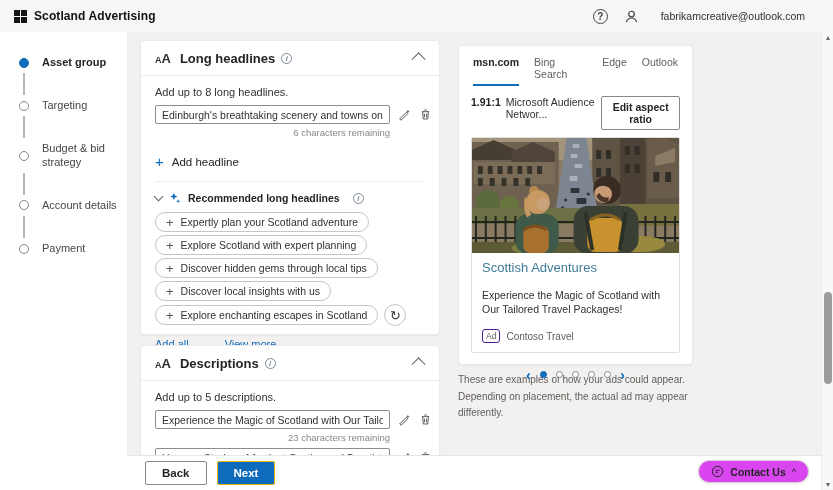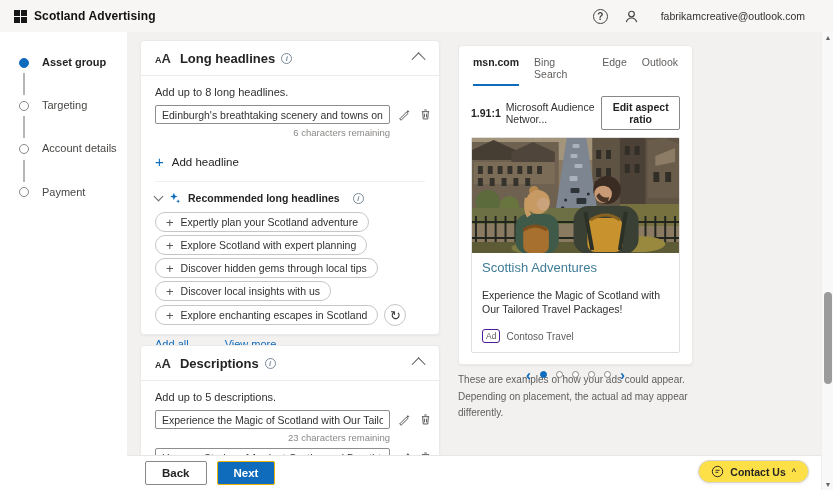--- a/index.html
+++ b/index.html
@@ -67,21 +67,21 @@
   .refresh-btn { width:22px; height:22px; border:1px solid #c7c6c5; border-radius:50%; background:#fff;
     display:flex; align-items:center; justify-content:center; font-size:13px; color:#3a3a3a; cursor:pointer; }
   .links-row { display:flex; gap:36px; margin-top:12px; }
   .blue-link { font-size:11px; color:#0f6cbd; cursor:pointer; }
   
   .panel { position:absolute; left:458px; top:45px; width:235px; height:320px; background:#fff;
     border:1px solid #eceae8; border-radius:4px; box-shadow:0 1px 2px rgba(0,0,0,.05); z-index:1; }
   .tabs { display:flex; gap:15px; padding:10px 14px 0; }
   .tab { font-size:10.5px; color:#605e5c; padding-bottom:6px; cursor:pointer; }
   .tab.active { color:#242424; font-weight:700; border-bottom:2px solid #0f6cbd; }
-  .aspect-row { display:flex; align-items:center; padding:10px 12px 0; }
+  .aspect-row { display:flex; padding:10px 12px 0; }
   .ratio { font-size:10.5px; font-weight:700; color:#242424; margin-right:5px; }
   .network { font-size:10.5px; color:#323130; }
   .edit-btn { margin-left:auto; border:1px solid #8a8886; border-radius:2px; background:#fff;
     font-family:"Liberation Sans",sans-serif; font-size:10.5px; font-weight:700; color:#242424;
     padding:4px 9px; cursor:pointer; }
   .ad-card { margin:7px 12px 0; border:1px solid #e1dfdd; border-radius:2px; overflow:hidden; }
   .ad-img { width:100%; height:115px; display:block; }
   .ad-body { padding:7px 10px 9px; }
   .ad-title { font-size:13px; color:#3e7b97; }
   .ad-desc { font-size:10.5px; color:#323130; line-height:1.35; margin-top:13px; }
@@ -94,21 +94,21 @@
   .dot.active { background:#0f6cbd; border-color:#0f6cbd; }
   .disclaimer { position:absolute; left:458px; top:372px; width:233px; font-size:10px; color:#605e5c; line-height:1.65; }
   
   .footer { position:absolute; left:127px; right:0; bottom:0; height:35px; background:#fff;
     border-top:1px solid #e7e6e5; display:flex; align-items:center; padding-left:18px; z-index:7; }
   .btn { font-family:"Liberation Sans",sans-serif; font-size:11.5px; font-weight:700; border-radius:2px;
     padding:5px 16px; cursor:pointer; }
   .btn-back { background:#fff; border:1px solid #8a8886; color:#242424; margin-right:10px; }
   .btn-next { background:#0f6cbd; border:1px solid #eab308; color:#fff; }
   .contact { position:absolute; right:24px; bottom:7px; display:flex; align-items:center; gap:6px;
-    background:#fde047; border:1px solid #d6d4d2; border-radius:14px; padding:4px 12px;
+    background:#d946ef; border:1px solid #d6d4d2; border-radius:14px; padding:4px 12px;
     box-shadow:0 1px 3px rgba(0,0,0,.08); cursor:pointer; z-index:9; }
   .contact-label { font-size:10.5px; font-weight:700; color:#242424; }
   .contact-caret { font-size:9px; color:#242424; }
   
   .scrollbar { position:absolute; right:0; top:32px; width:12px; height:458px; background:#f8f8f8;
     border-left:1px solid #eeeeee; z-index:10; }
   .scroll-arrow { position:absolute; left:0; width:12px; font-size:7px; color:#666; text-align:center; cursor:pointer; }
   .scroll-thumb { position:absolute; left:2px; top:260px; width:8px; height:92px; background:#9b9b9b; border-radius:4px; cursor:grab; }
   svg { display:block; }
 </style>
@@ -139,20 +139,24 @@
 
 <div class="leftnav">
   <div class="stepper">
     <div class="step active">
       <span class="step-dot"></span>
       <span class="step-label">Asset group</span>
     </div>
     <div class="step">
       <span class="step-dot"></span>
       <span class="step-label">Targeting</span>
+    </div>
+    <div class="step">
+      <span class="step-dot"></span>
+      <span class="step-label">Budget &amp; bid strategy</span>
     </div>
     <div class="step">
       <span class="step-dot"></span>
       <span class="step-label">Account details</span>
     </div>
     <div class="step">
       <span class="step-dot"></span>
       <span class="step-label">Payment</span>
     </div>
   </div>

